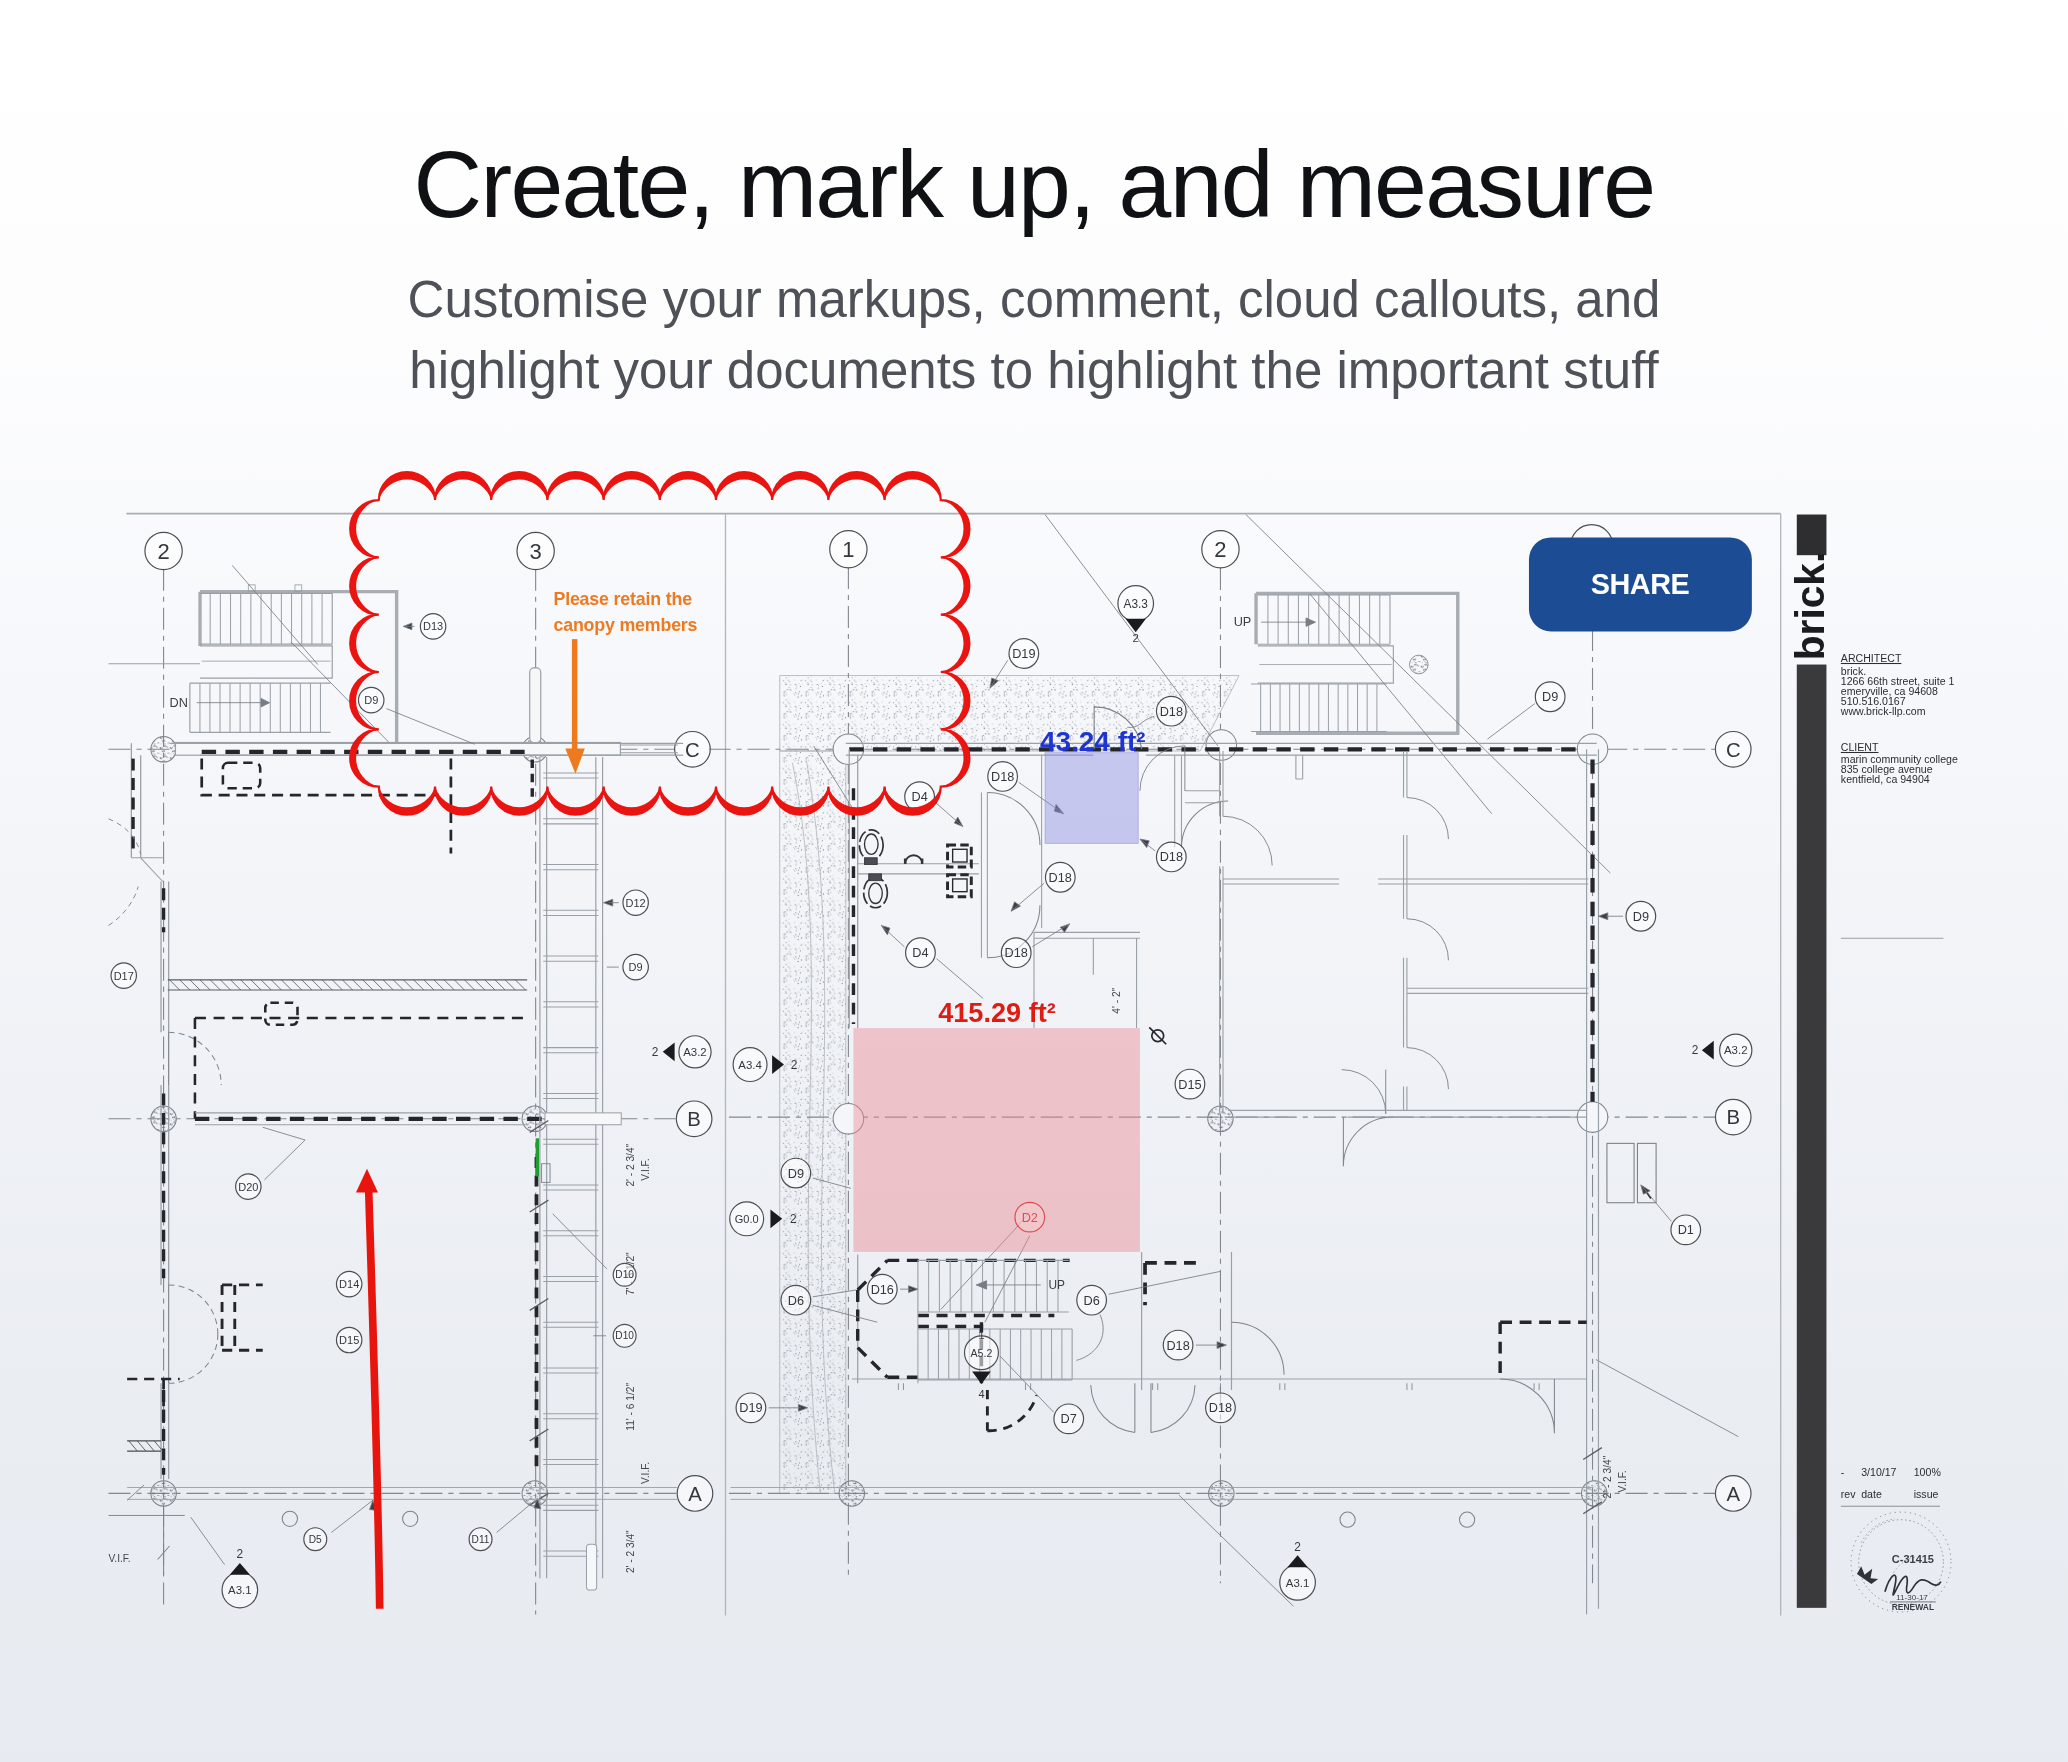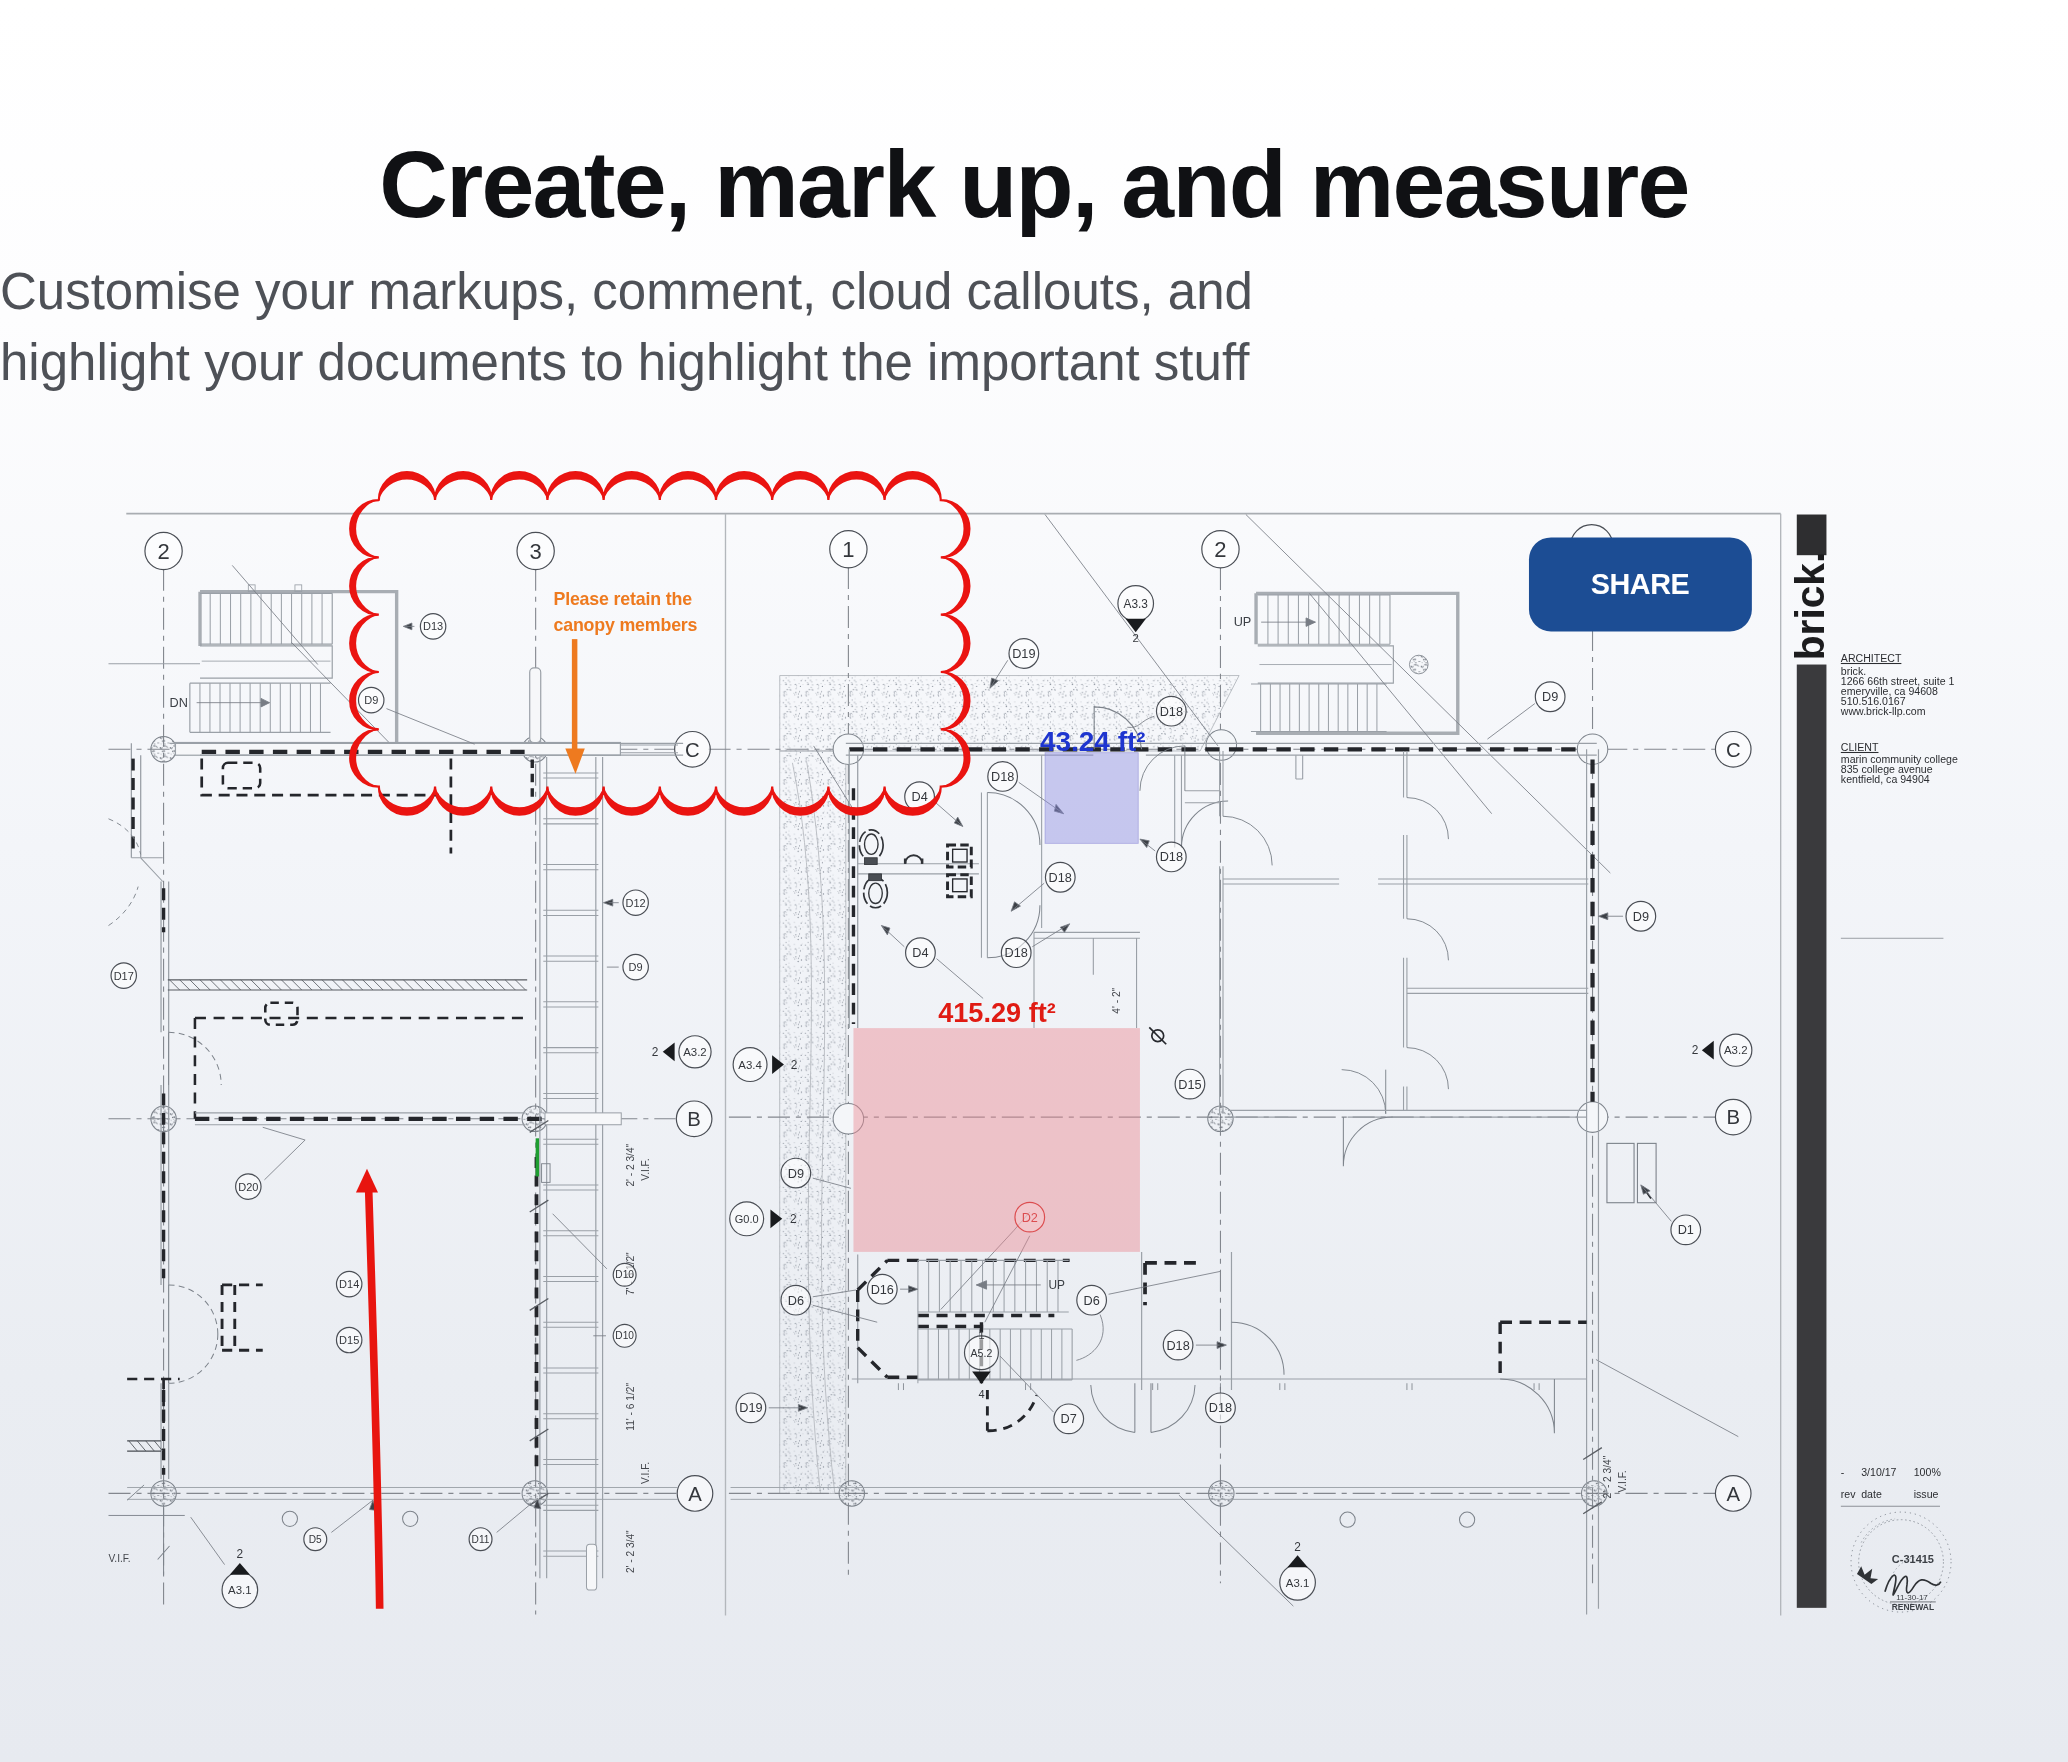--- a/index.html
+++ b/index.html
@@ -3,26 +3,26 @@
 <meta charset="utf-8">
 <style>
   html,body { margin:0; padding:0; }
   #page {
     position: relative; width: 2068px; height: 1763px; overflow: hidden;
     background: linear-gradient(180deg, #ffffff 0%, #fdfdfe 18%, #f3f5f9 48%, #eaedf2 78%, #e7eaf0 100%);
     font-family: "Liberation Sans", sans-serif;
   }
   #title {
     position: absolute; top: 130px; left: 0; width: 100%;
-    text-align: center; font-size: 95px; font-weight: bold; color: #101114;
+    text-align: center; font-size: 95px; font-weight: normal; color: #101114;
     letter-spacing: -1.7px;
   }
   #subtitle {
-    position: absolute; top: 256px; left: 0; width: 100%;
-    text-align: left; font-size: 51px; color: #4e5157; line-height: 71px; font-weight: normal;
+    position: absolute; top: 264px; left: 0; width: 100%;
+    text-align: center; font-size: 51px; color: #4e5157; line-height: 71px; font-weight: normal;
   }
   svg text { font-family: "Liberation Sans", sans-serif; }
 </style>
 </head>
 <body>
 <div id="page">
 
   <div id="title">Create, mark up, and measure</div>
 
   <div id="subtitle">Customise your markups, comment, cloud callouts, and<br>highlight your documents to highlight the important stuff</div>

